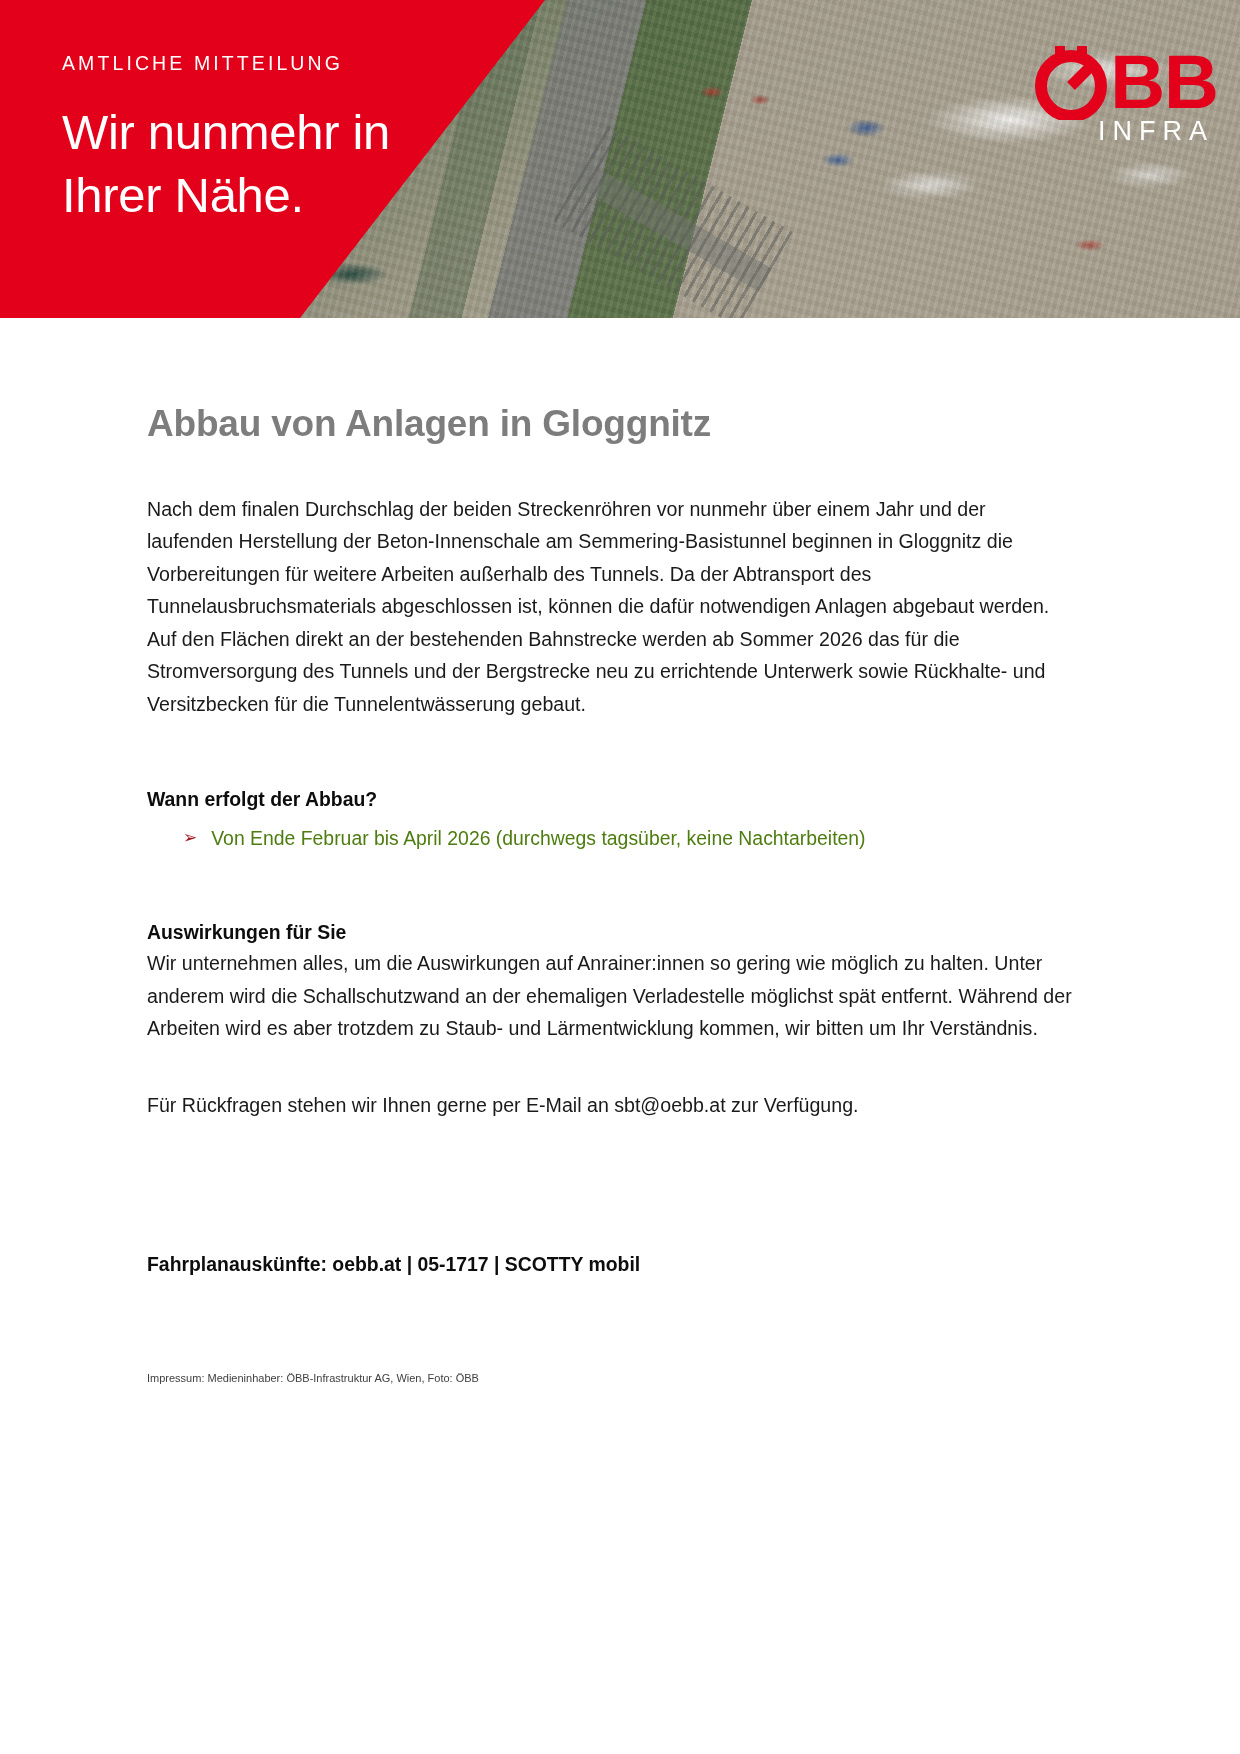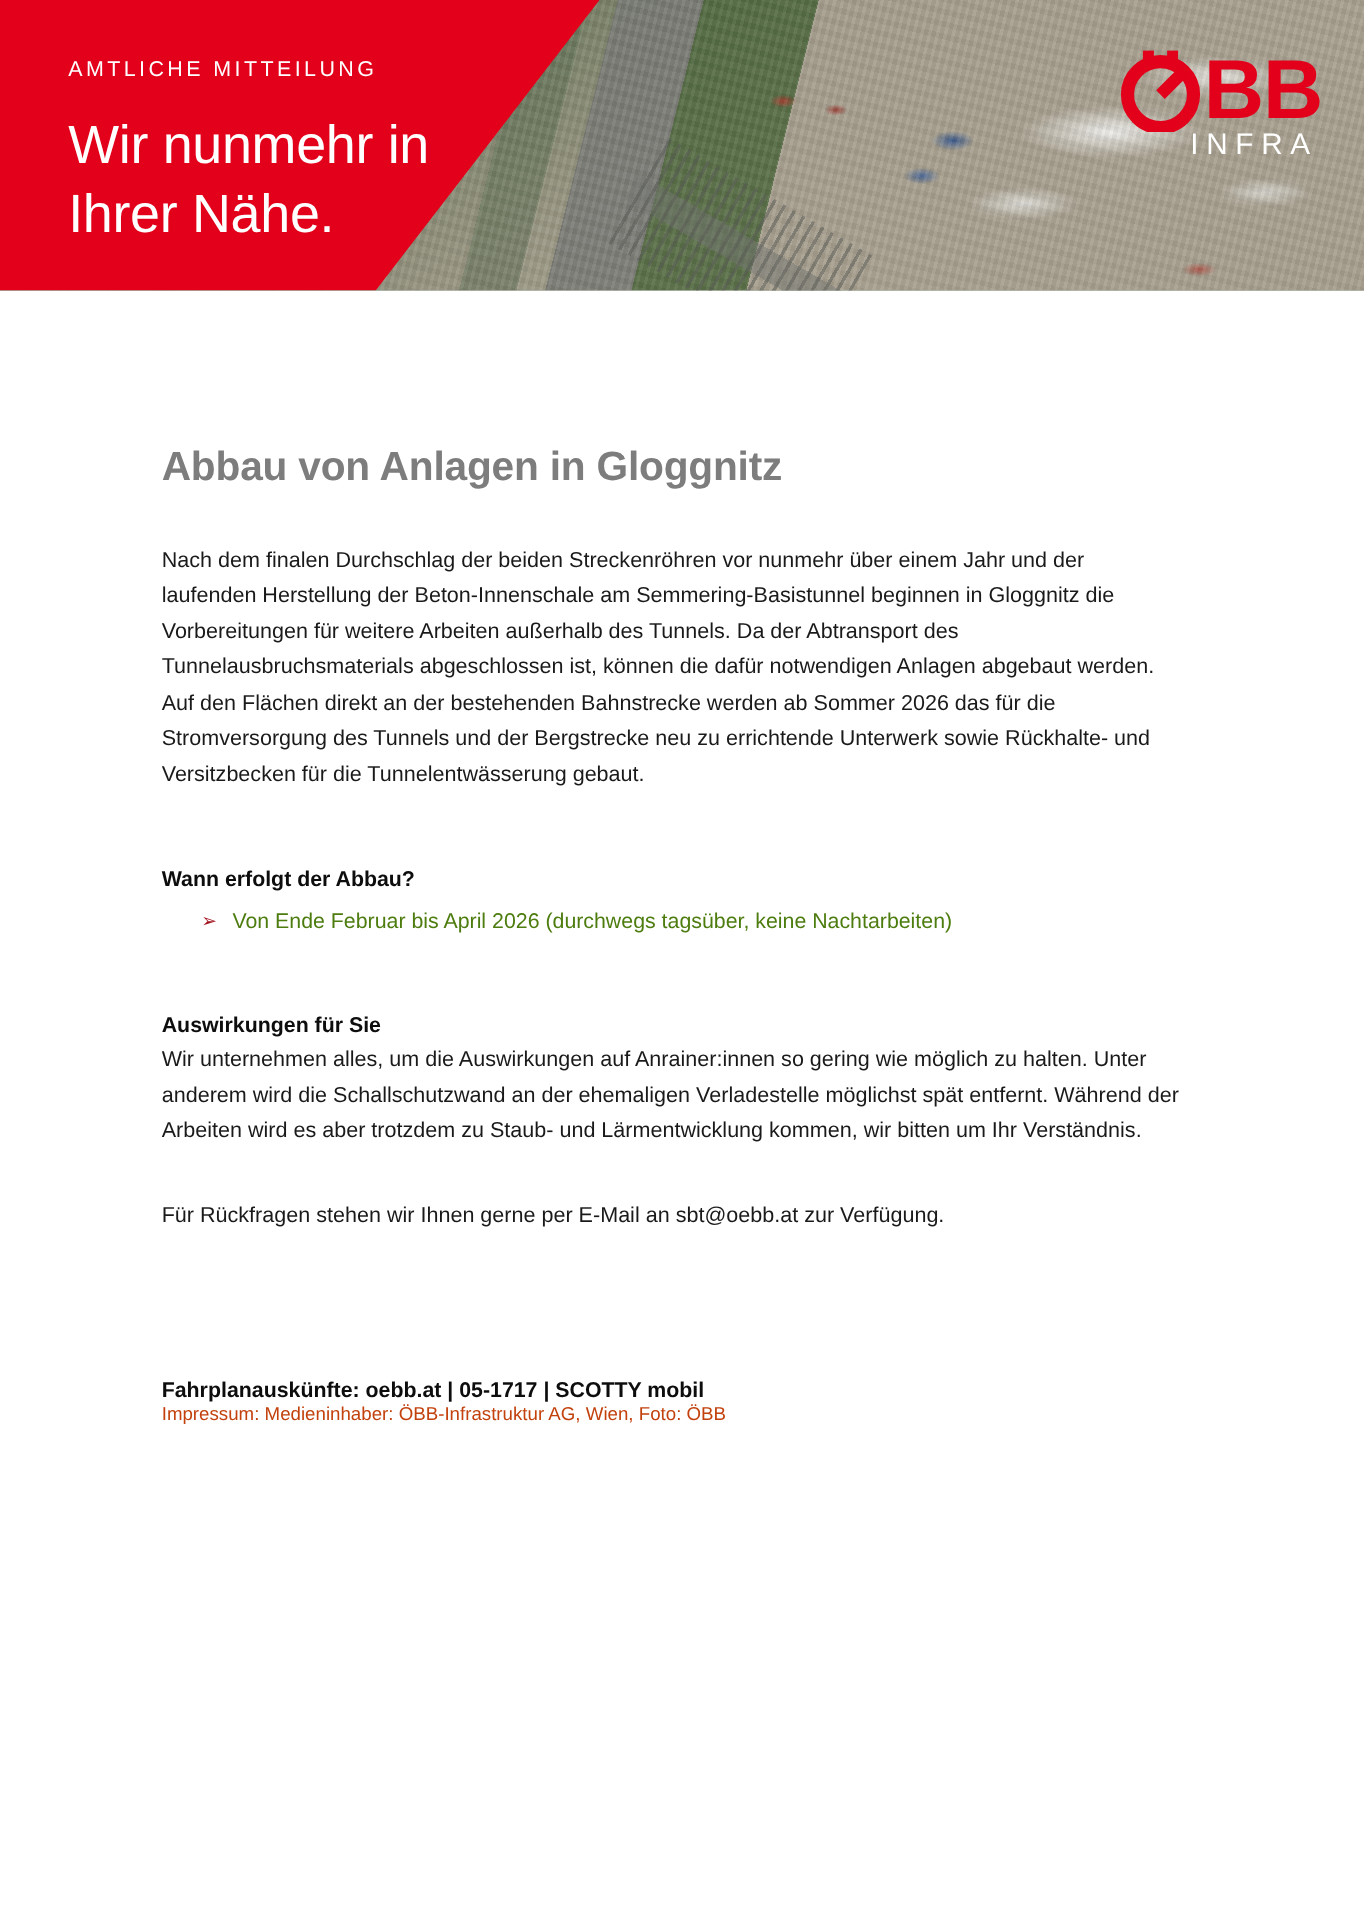--- a/index.html
+++ b/index.html
@@ -9,21 +9,21 @@
     font-family:"Liberation Sans", sans-serif;
     color:#1a1a1a;
     position:relative;
     overflow:hidden;
   }
 
   
   .header {
     position:relative;
     width:1240px;
-    height:264px;
+    height:318px;
     overflow:hidden;
     background:#4a5840;
   }
 
   
   .photo {
     position:absolute; inset:0;
     background:
       
       radial-gradient(ellipse 120px 34px at 1010px 120px, rgba(242,242,240,.95) 0%, rgba(242,242,240,.0) 70%),
@@ -92,21 +92,21 @@
     font-size:49px;
     line-height:1.28;
     font-weight:400;
     margin-top:26px;
     letter-spacing:-.3px;
   }
 
   
   .logo{
     position:absolute;
-    right:38px; top:44px;
+    right:22px; top:44px;
     z-index:5;
     text-align:right;
   }
   .logo-mark{
     display:flex;
     align-items:center;
     justify-content:flex-end;
     gap:1px;
   }
   .logo-o{
@@ -194,22 +194,23 @@
     line-height:30px;
   }
 
   .schedule{
     margin-top:132px;
     font-size:19.4px;
     font-weight:700;
     color:#0d0d0d;
   }
   .imprint{
-    font-size:17px;
-    color:#c2410c;
+    margin-top:96px;
+    font-size:11px;
+    color:#404040;
   }
 </style>
 </head>
 <body>
 
 <div class="header">
 
   <div class="photo"></div>
   <div class="bridge"></div>
 

